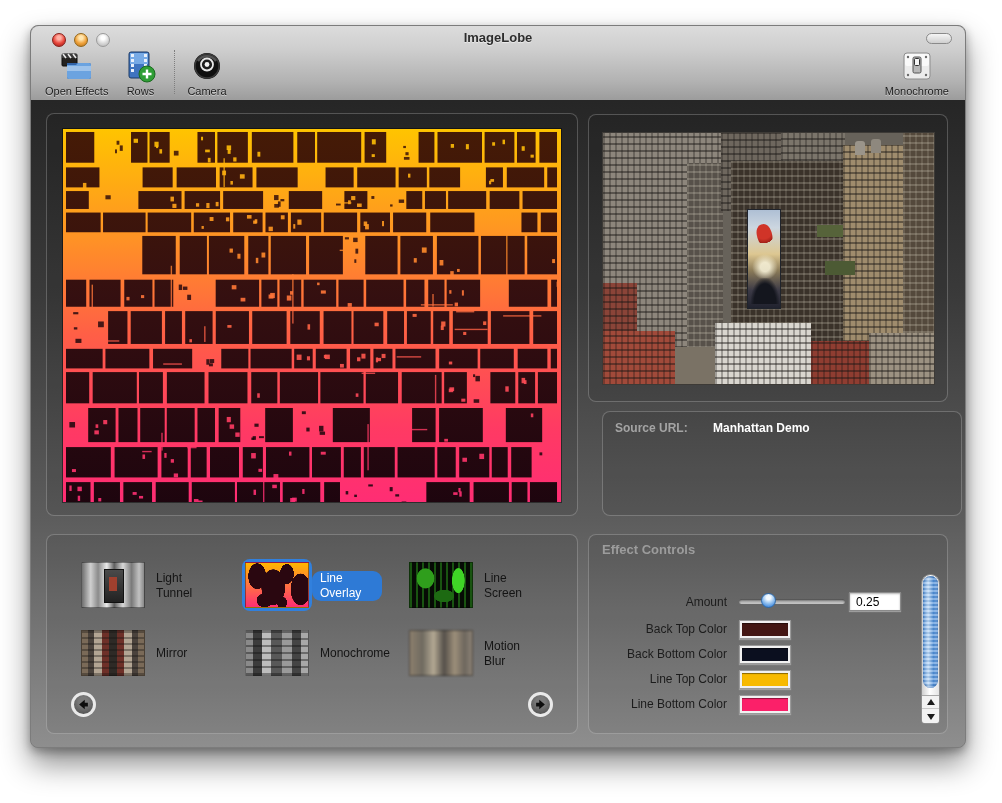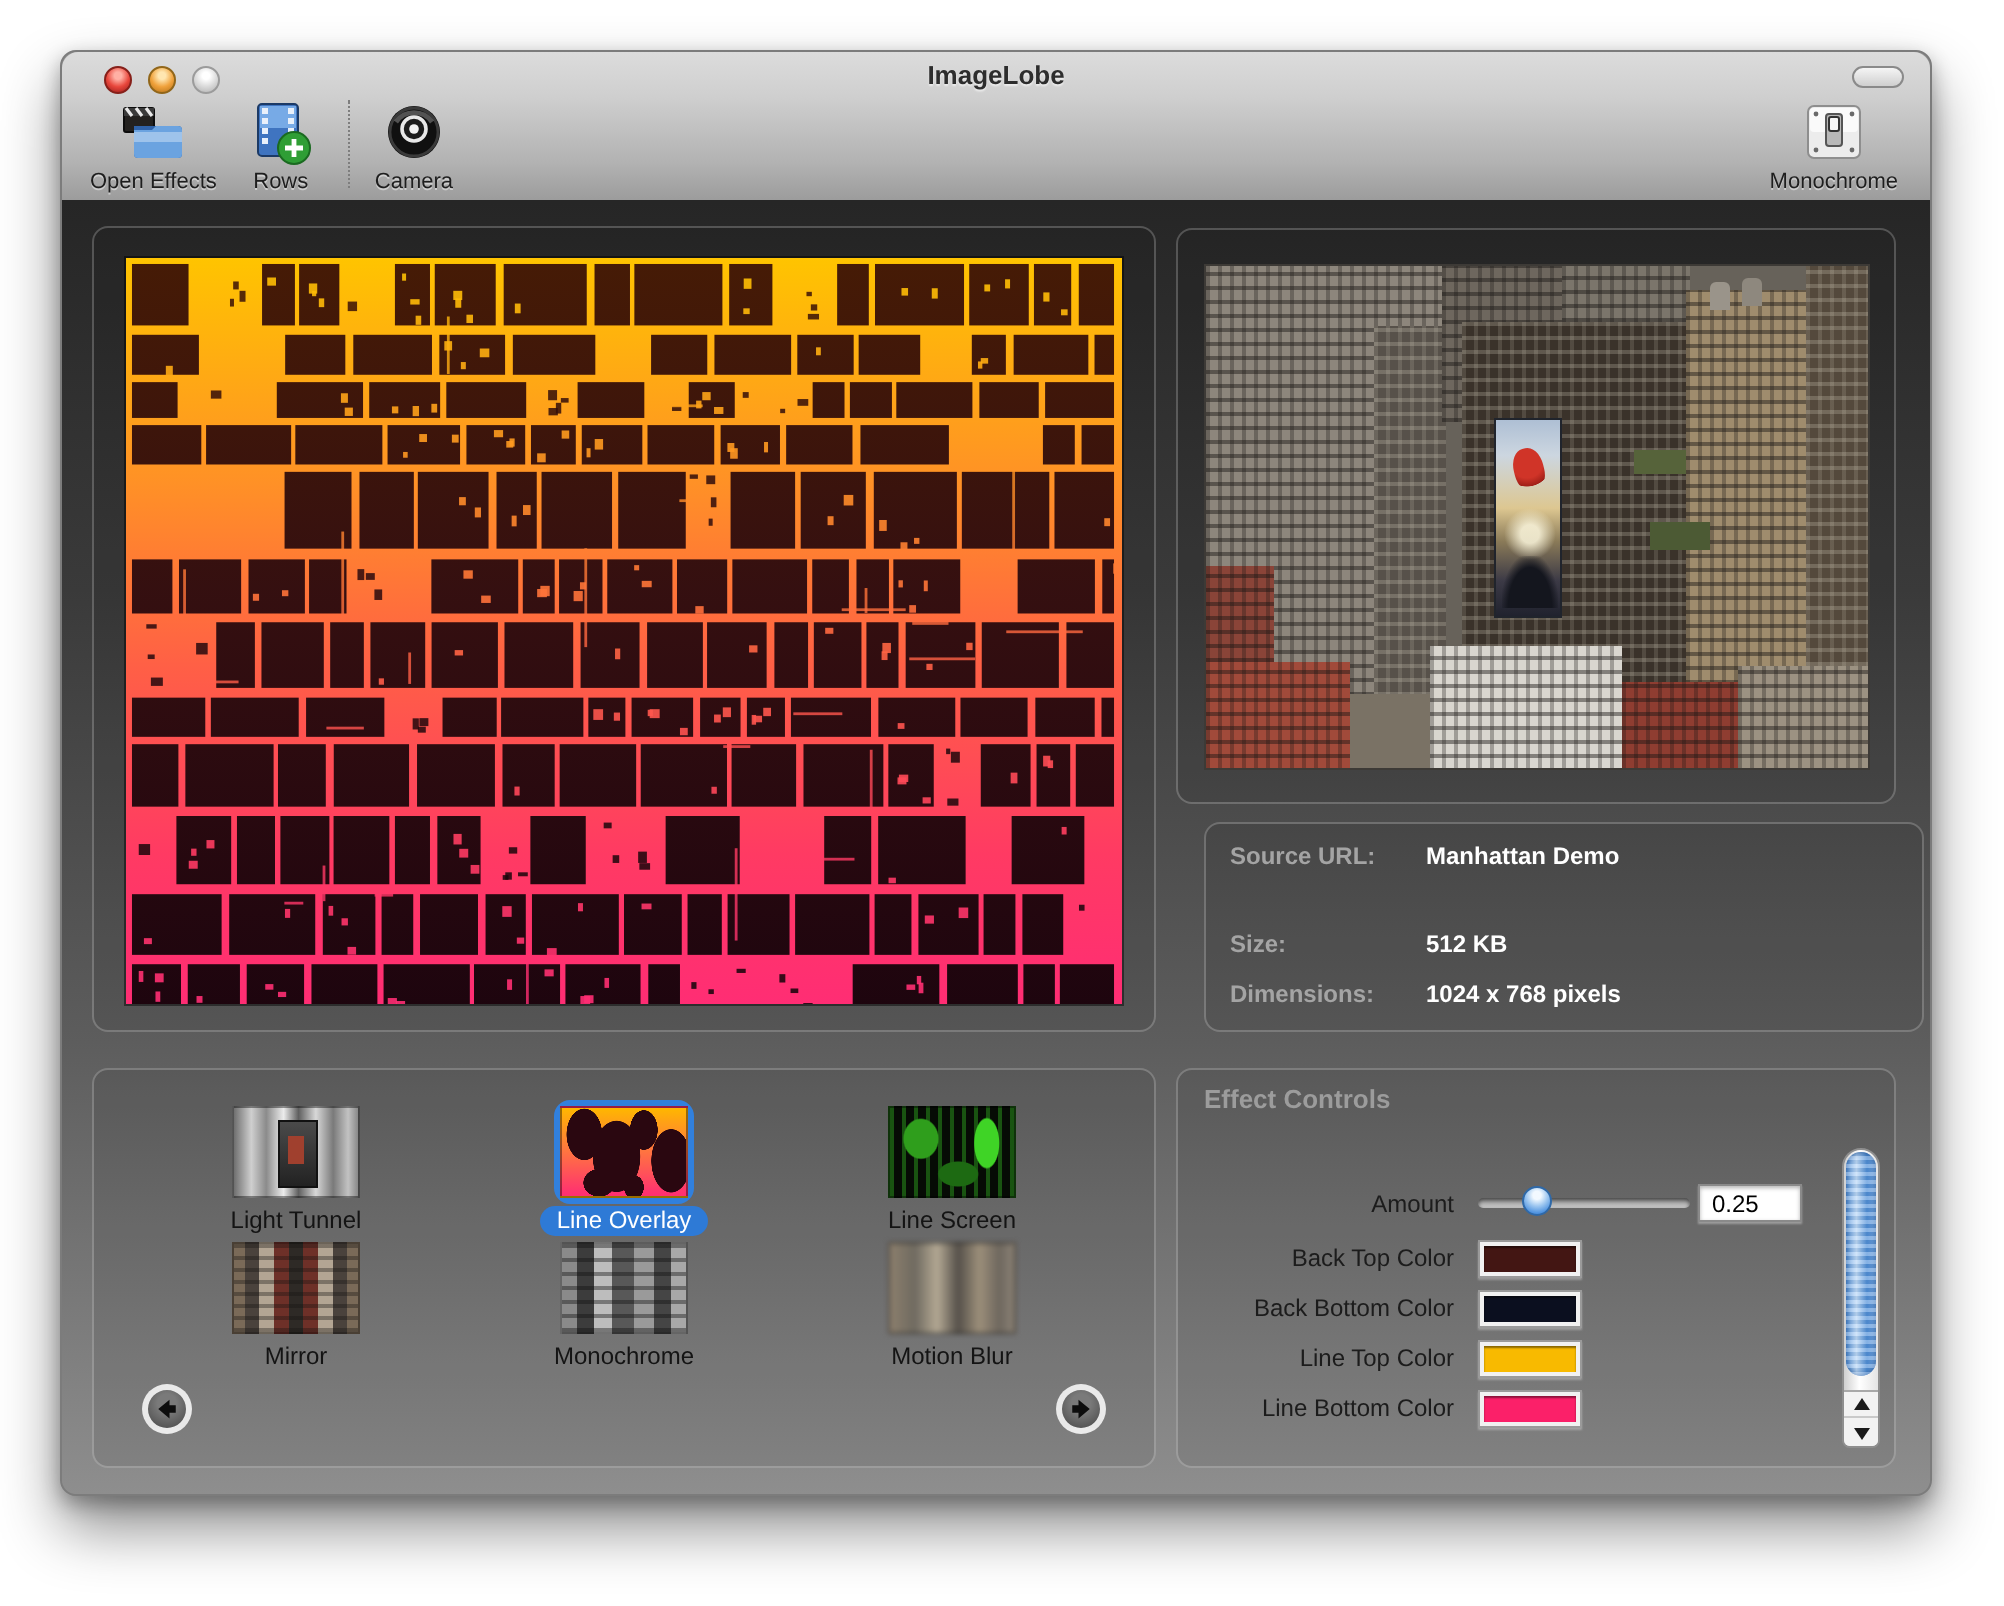--- a/index.html
+++ b/index.html
@@ -61,21 +61,21 @@
     background:radial-gradient(circle at 50% 30%, #d03428 0 48%, #a02018 72%, rgba(160,32,24,0) 74%); transform:rotate(-14deg); }
   .poster-burst { position:absolute; left:4px; top:44px; width:26px; height:26px;
     background:radial-gradient(circle, rgba(250,245,220,.85) 0 25%, rgba(90,80,60,0) 70%); }
   .poster-fan { position:absolute; left:3px; bottom:4px; width:28px; height:26px;
     background:radial-gradient(ellipse at 50% 100%, #14161e 0 55%, rgba(20,22,30,0) 75%); }
   
   .info-row { position:absolute; left:12px; right:10px; height:16px; font-size:12px; }
   .info-label { position:absolute; left:0; width:92px; color:#a4a4a4; font-weight:bold; }
   .info-value { position:absolute; left:98px; color:#ffffff; font-weight:bold; }
   
-  .fx-cell { position:absolute; width:140px; height:66px; display:flex; flex-direction:column; align-items:center; cursor:default;justify-content:flex-end; }
+  .fx-cell { position:absolute; width:140px; height:66px; display:flex; flex-direction:row; align-items:center; cursor:default; }
   .thumb-wrap { padding:3px; border-radius:8px; }
   .fx-cell.selected .thumb-wrap { background:#3180dd; }
   .thumb { width:64px; height:46px; display:block; border:1px solid rgba(0,0,0,.4); position:relative; overflow:hidden; }
   .fx-label { font-size:12px; color:#141414; margin-top:1px; padding:0 8px; border-radius:9px; line-height:15px; }
   .fx-cell.selected .fx-label { background:#2e7ad6; color:#ffffff; }
   .thumb-lt { background:linear-gradient(90deg,#6f6f6f 0%,#cfcfcf 14%,#8b8b8b 26%,#ececec 40%,#5f5f5f 52%,#d8d8d8 66%,#7a7a7a 80%,#c2c2c2 92%,#888 100%); }
   .thumb-lt::after { content:""; position:absolute; left:22px; top:6px; width:18px; height:32px;
     background:linear-gradient(#4a4a4a,#222); border:1px solid #111; }
   .thumb-lt::before { content:""; position:absolute; left:27px; top:14px; width:8px; height:14px; background:#a0402e; z-index:1; }
   .thumb-lo { background:linear-gradient(180deg,#ffb700 0%,#ff7a3c 45%,#ff2d73 100%); }
@@ -631,28 +631,20 @@
         <div class="b wgrid" style="left:266px;top:200px;width:67px;height:53px;background-color:#9c9282;"></div>
         <div class="b" style="left:72px;top:214px;width:40px;height:39px;background-color:#7a7265;"></div>
       </div>
     </div>
 
     <div class="panel panel-info">
       <div class="info-row" style="top:9px;">
         <span class="info-label">Source URL:</span>
         <span class="info-value">Manhattan Demo</span>
       </div>
-      <div class="info-row" style="top:53px;">
-        <span class="info-label">Size:</span>
-        <span class="info-value">512 KB</span>
-      </div>
-      <div class="info-row" style="top:78px;">
-        <span class="info-label">Dimensions:</span>
-        <span class="info-value">1024 x 768 pixels</span>
-      </div>
     </div>
 
     <div class="panel panel-browser">
       <div class="fx-cell" style="left:31px;top:17px;">
         <div class="thumb-wrap">
             <div class="thumb thumb-lt"></div>
           </div>
         <div class="fx-label">Light Tunnel</div>
       </div>
       <div class="fx-cell selected" style="left:195px;top:17px;">

